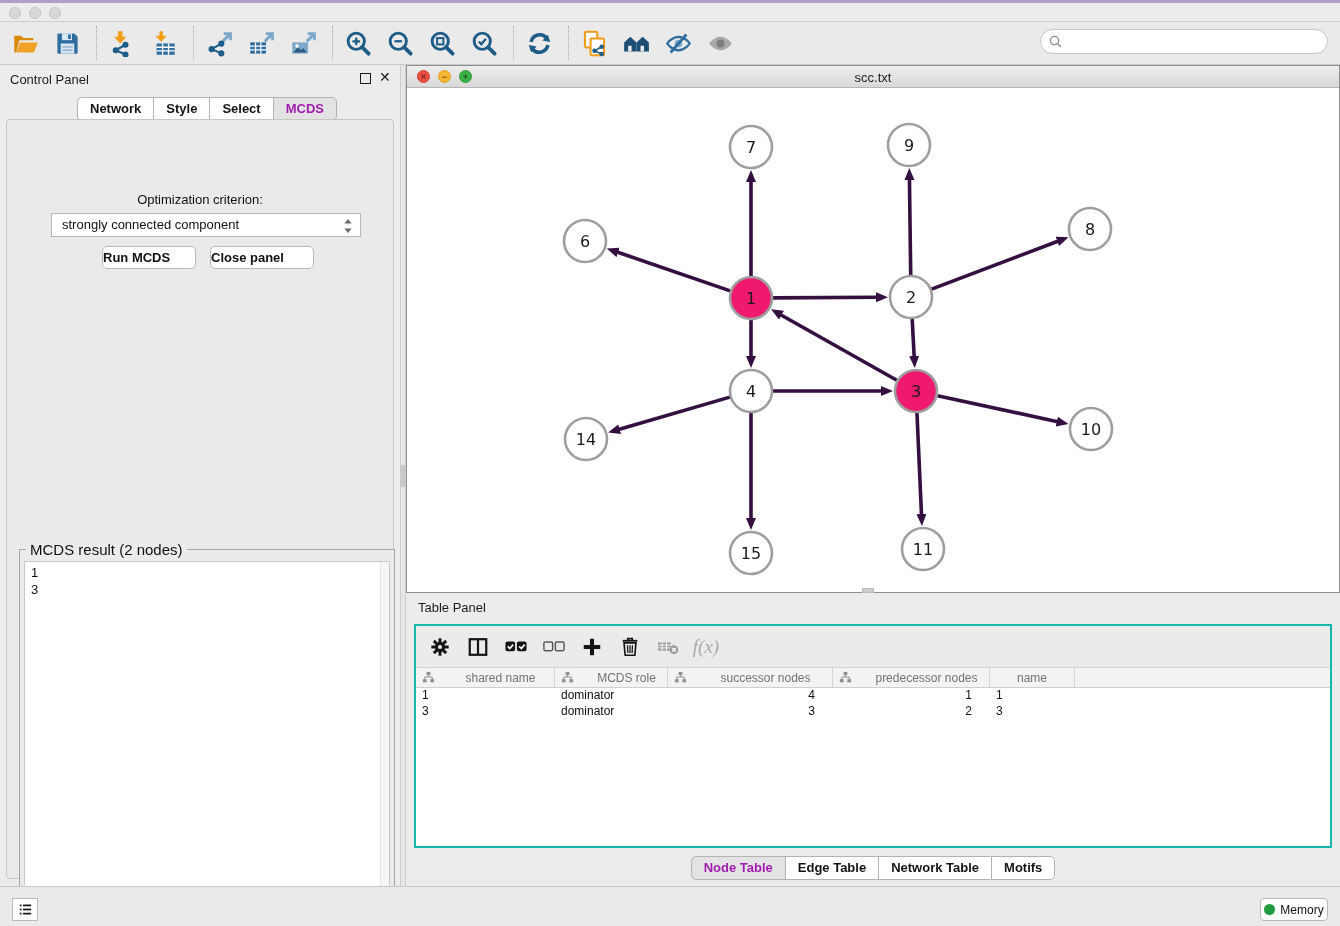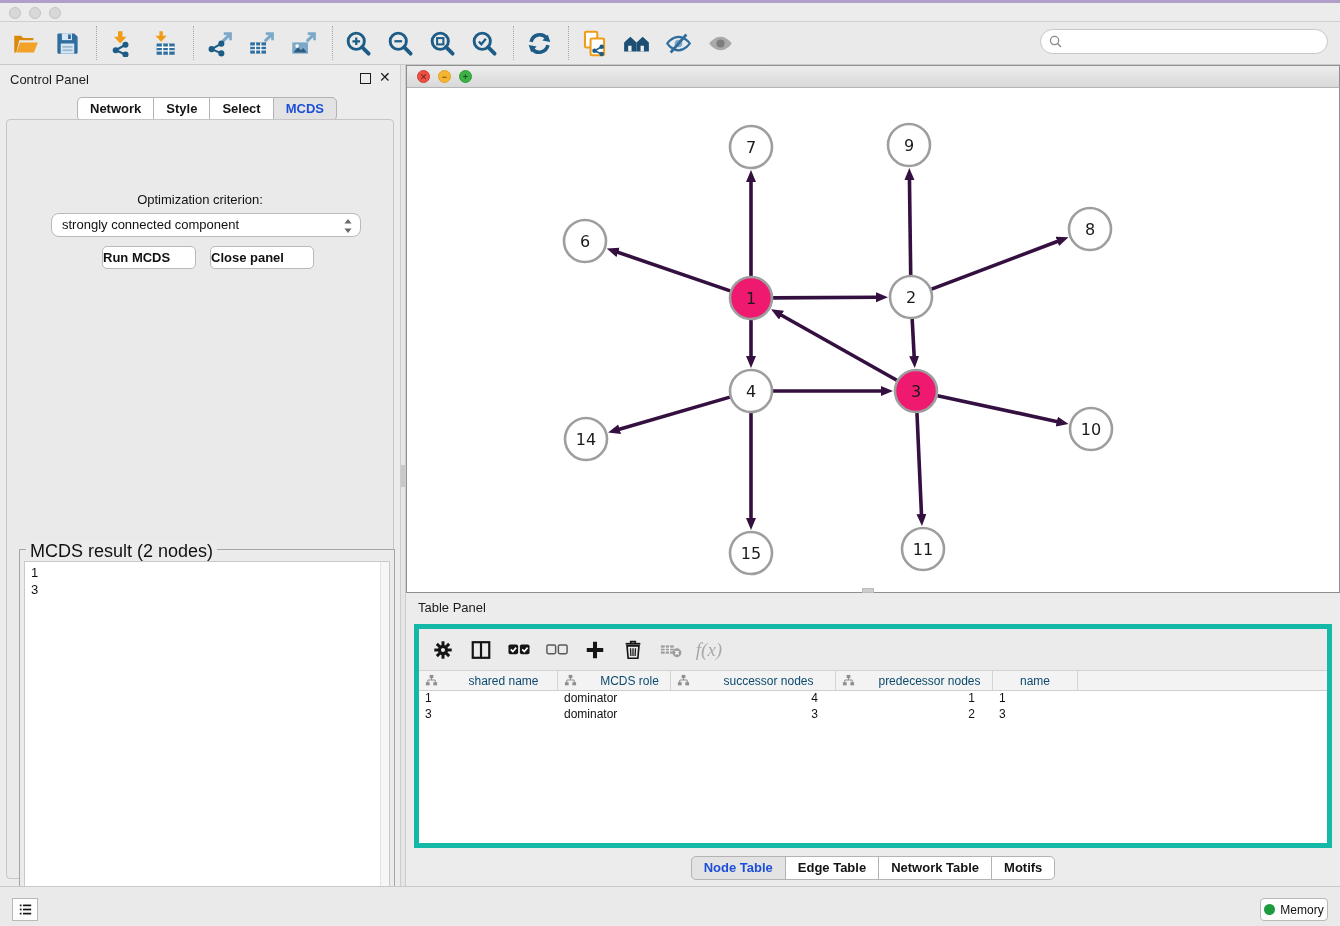--- a/index.html
+++ b/index.html
@@ -33,40 +33,40 @@
   #cp-title { position:absolute; left:10px; top:7px; font-size:13px; color:#1c1c1c; }
   .panel-float { position:absolute; width:11px; height:11px; border:1.5px solid #1c1c1c; }
   .panel-close { position:absolute; font-size:14px; font-weight:bold; color:#1c1c1c; line-height:11px; }
   #cp-float { left:360px; top:8px; } #cp-close { left:379px; top:7px; }
 
   .tabs-row { position:absolute; display:flex; }
   .tab { border:1px solid #b3b3b3; background:#fff; color:#141414; font-size:13px;
     font-weight:bold; padding:3px 12px 4px 12px; margin-left:-1px; white-space:nowrap; cursor:default; }
   .tab.first { border-radius:5px 0 0 5px; margin-left:0; }
   .tab.last { border-radius:0 5px 5px 0; }
-  .tab.active { background:#e3e3e3; color:#1d4ed8; }
+  .tab.active { background:#e3e3e3; color:#a21caf; }
 
   #cp-tabs { left:77px; top:32px; }
   #cp-content { position:absolute; left:6px; top:54px; width:388px; height:760px;
     background:#eaeaea; border:1px solid #c6c6c6; border-radius:4px; }
   #opt-label { position:absolute; left:0; width:100%; top:72px; text-align:center;
     font-size:13px; color:#111; }
   #criterion-select { position:absolute; left:44px; top:93px; width:310px; height:24px;
-    background:#fff; border:1px solid #b9b9b9; border-radius:8px; font-size:13px;
+    background:#fff; border:1px solid #b9b9b9; border-radius:0; font-size:13px;
     color:#111; padding:3px 39px 0 10px; cursor:default; }
   #criterion-stepper { position:absolute; right:7px; top:4px; width:10px; height:16px; }
   .mac-btn { position:absolute; background:#fff; border:1px solid #b9b9b9; border-radius:5px;
     font-size:13px; font-weight:bold; color:#111; text-align:left; padding-top:3px; cursor:default; }
   #run-btn  { left:95px; top:126px; width:94px; height:23px; }
   #close-btn{ left:203px; top:126px; width:104px; height:23px; }
 
   #result-group { position:absolute; left:12px; top:429px; width:376px; height:382px;
     border:1px solid #a6a6a6; background:#ebebeb; }
   #result-title { position:absolute; left:6px; top:-9px; background:#ebebeb;
-    padding:0 4px; font-size:18px; color:#111; }
+    padding:0 4px; font-size:15px; color:#111; }
   #result-box { position:absolute; left:4px; top:11px; right:4px; bottom:4px;
     background:#fff; border:1px solid #c9c9c9; font-size:13px; color:#111;
     padding:2px 0 0 6px; white-space:pre-line; line-height:17px; }
   #result-scroll { position:absolute; right:0; top:0; bottom:0; width:9px;
     background:#f6f6f6; border-left:1px solid #e3e3e3; }
 
   
   #v-splitter { left:400px; top:65px; width:6px; height:821px; background:#e6e6e6;
     border-left:1px solid #cdcdcd; border-right:1px solid #cdcdcd; }
   #v-grip { position:absolute; left:0px; top:400px; width:4px; height:22px; background:#c9c9c9; }
@@ -83,31 +83,31 @@
   #light-min   { left:31px; background:#f5b52e; border:1px solid #dfa124; }
   #light-max   { left:52px; background:#3cb144; border:1px solid #2f9b37; }
   #net-title { position:absolute; left:0; right:0; top:4px; text-align:center;
     font-size:13px; color:#222; }
   #graph-svg { position:absolute; left:0; top:22px; }
 
   
   #table-panel { left:406px; top:593px; width:934px; height:293px; background:#ececec; }
   #tp-title { position:absolute; left:12px; top:7px; font-size:13px; color:#1c1c1c; }
   #tp-box { position:absolute; left:8px; top:31px; width:918px; height:224px;
-    border:5px solid #14b8a6; background:#fff; }
+    border:2px solid #14b8a6; background:#fff; }
   #tp-toolbar { position:absolute; left:0; top:0; width:100%; height:42px;
     background:#ebebeb; border-bottom:1px solid #d2d2d2; display:flex; align-items:center; padding-left:12px; }
   .tb2-btn { width:24px; height:24px; margin-right:14px; display:flex; align-items:center; justify-content:center; cursor:default; }
   .tb2-btn svg { width:22px; height:22px; }
   .fx-text { font-family:"Liberation Serif","DejaVu Serif",serif; font-style:italic;
     font-size:19px; color:#a9a9a9; }
   #tp-grid { position:absolute; left:0; top:42px; width:100%; bottom:0; background:#fff; overflow:hidden; }
   #tp-head { display:flex; height:20px; background:#f3f3f3; border-bottom:1px solid #cfcfcf; }
   .th { display:flex; align-items:center; border-right:1px solid #d4d4d4;
-    font-size:12px; color:#0c4a6e; padding:0 4px; cursor:default;gap:12px; }
+    font-size:12px; color:#737373; padding:0 4px; cursor:default;gap:12px; }
   .th svg { width:13px; height:13px; margin:0 4px 0 2px; flex:none; }
   .th .lbl { flex:1; text-align:center; }
   .tp-row { display:flex; height:16px; font-size:12px; color:#111; cursor:default; }
   .td { padding:0 6px; overflow:hidden; white-space:nowrap; }
 
   #tp-tabs { left:0; right:0; top:263px; justify-content:center; width:934px; }
 
   
   #status-bar { left:0; top:886px; width:1340px; height:40px; background:#eaeaea;
     border-top:1px solid #c9c9c9; }
@@ -309,20 +309,21 @@
 
 <div id="v-splitter" class="abs">
   <div id="v-grip"></div>
 </div>
 
 <div id="net-window" class="abs">
   <div id="net-titlebar">
     <div id="light-close" class="light">✕</div>
     <div id="light-min" class="light">−</div>
     <div id="light-max" class="light">+</div>
+    <div id="net-title">scc.txt</div>
   </div>
   <svg id="graph-svg" width="932" height="504">
       <defs>
         <marker id="arrow" markerUnits="userSpaceOnUse" markerWidth="14" markerHeight="12" refX="2" refY="5" orient="auto">
           <path d="M0 0L12 5L0 10z" fill="#341040"></path>
         </marker>
       </defs>
       <line x1="344" y1="188" x2="344" y2="92" stroke="#341040" stroke-width="3.6" marker-end="url(#arrow)"></line>
       <line x1="323.1924875913935" y1="202.85525176330984" x2="209.21126861290972" y2="163.71712235503526" stroke="#341040" stroke-width="3.6" marker-end="url(#arrow)"></line>
       <line x1="365.9995703250881" y1="209.8625026854682" x2="471.00064451236784" y2="209.2062459717977" stroke="#341040" stroke-width="3.6" marker-end="url(#arrow)"></line>

